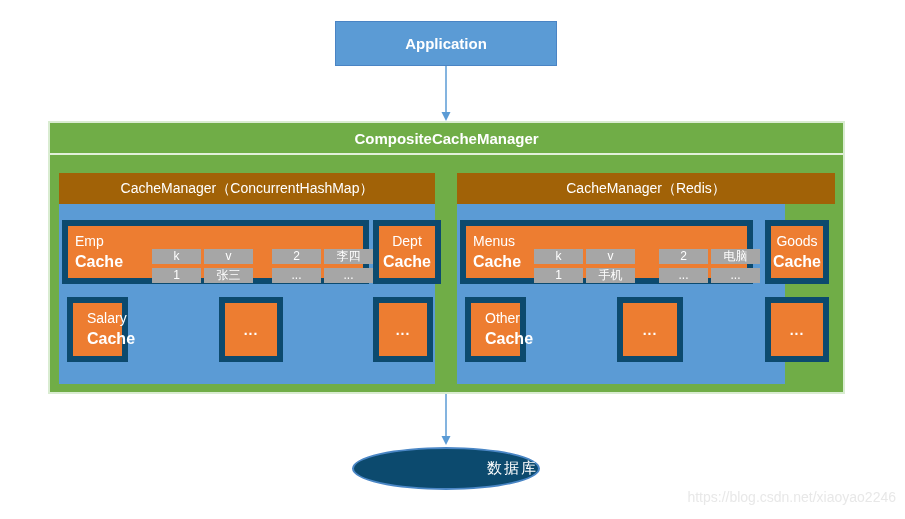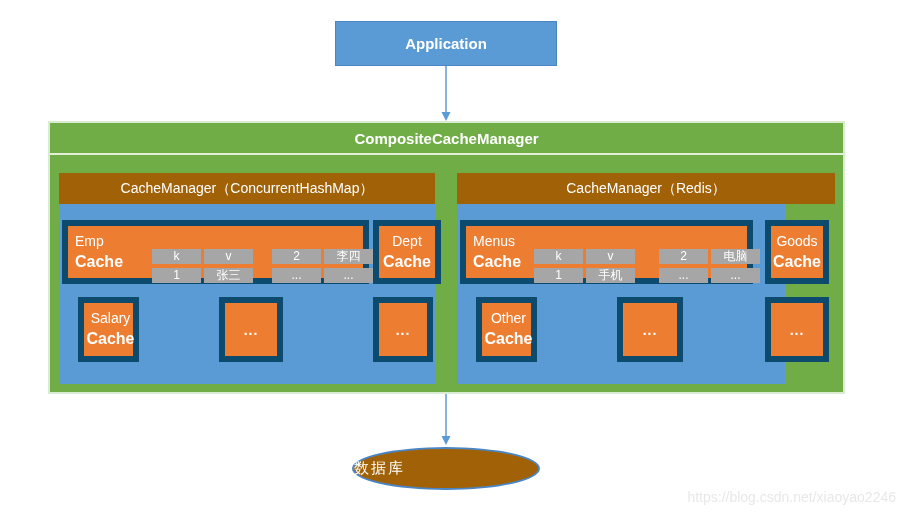--- a/index.html
+++ b/index.html
@@ -38,42 +38,42 @@
   .obox .l2 { font-size:16px; font-weight:bold; }
   .wide-box { left:3px; top:16px; height:64px; display:flex; align-items:center; }
   .panel.left  .wide-box { width:307px; }
   .panel.right .wide-box { width:293px; }
   .wide-label { padding-left:7px; line-height:1.35; }
   .cache-cell { top:16px; height:64px; display:flex; flex-direction:column;
     justify-content:center; align-items:center; line-height:1.35; }
   .panel.left  .side-box { left:314px; width:68px; }
   .panel.right .side-box { left:308px; width:64px; }
   .row2 { top:93px; height:65px; }
-  .corner-box { left:19px; width:61px; align-items:center; padding-left:4px; }
+  .corner-box { left:8px; width:61px; align-items:flex-start; padding-left:14px; }
   .dots-box { display:flex; align-items:center; justify-content:center;
     font-size:14px; font-weight:bold; letter-spacing:1px; }
   .panel.left  .dots1 { left:160px; width:64px; }
   .panel.left  .dots2 { left:314px; width:60px; }
   .panel.right .dots1 { left:160px; width:66px; }
   .panel.right .dots2 { left:308px; width:64px; }
 
   
   .kv-table { position:absolute; top:23px; display:grid;
     grid-template-columns:repeat(2,49px); grid-auto-rows:15px; gap:4px 3px; }
   .panel.left  .kv1 { left:84px; }
   .panel.left  .kv2 { left:204px; }
   .panel.right .kv1 { left:68px; }
   .panel.right .kv2 { left:193px; }
   .kv-cell { background:#a6a6a6; color:#ffffff; font-size:12px; line-height:15px;
     text-align:center; overflow:hidden; white-space:nowrap; }
 
   
   .db-ellipse { position:absolute; left:352px; top:447px; width:188px; height:43px;
-    background:#a16207; border:2px solid #4a86c5; border-radius:50%;
-    display:flex; align-items:center; justify-content:flex-start;
+    background:#0c4a6e; border:2px solid #4a86c5; border-radius:50%;
+    display:flex; align-items:center; justify-content:flex-end;
     color:#ffffff; font-size:15px; letter-spacing:2px; }
 
   
   .watermark { position:absolute; right:9px; top:489px; color:#e8e8e8; font-size:14px; }
 </style>
 </head>
 <body>
 
 <div class="canvas">
 

